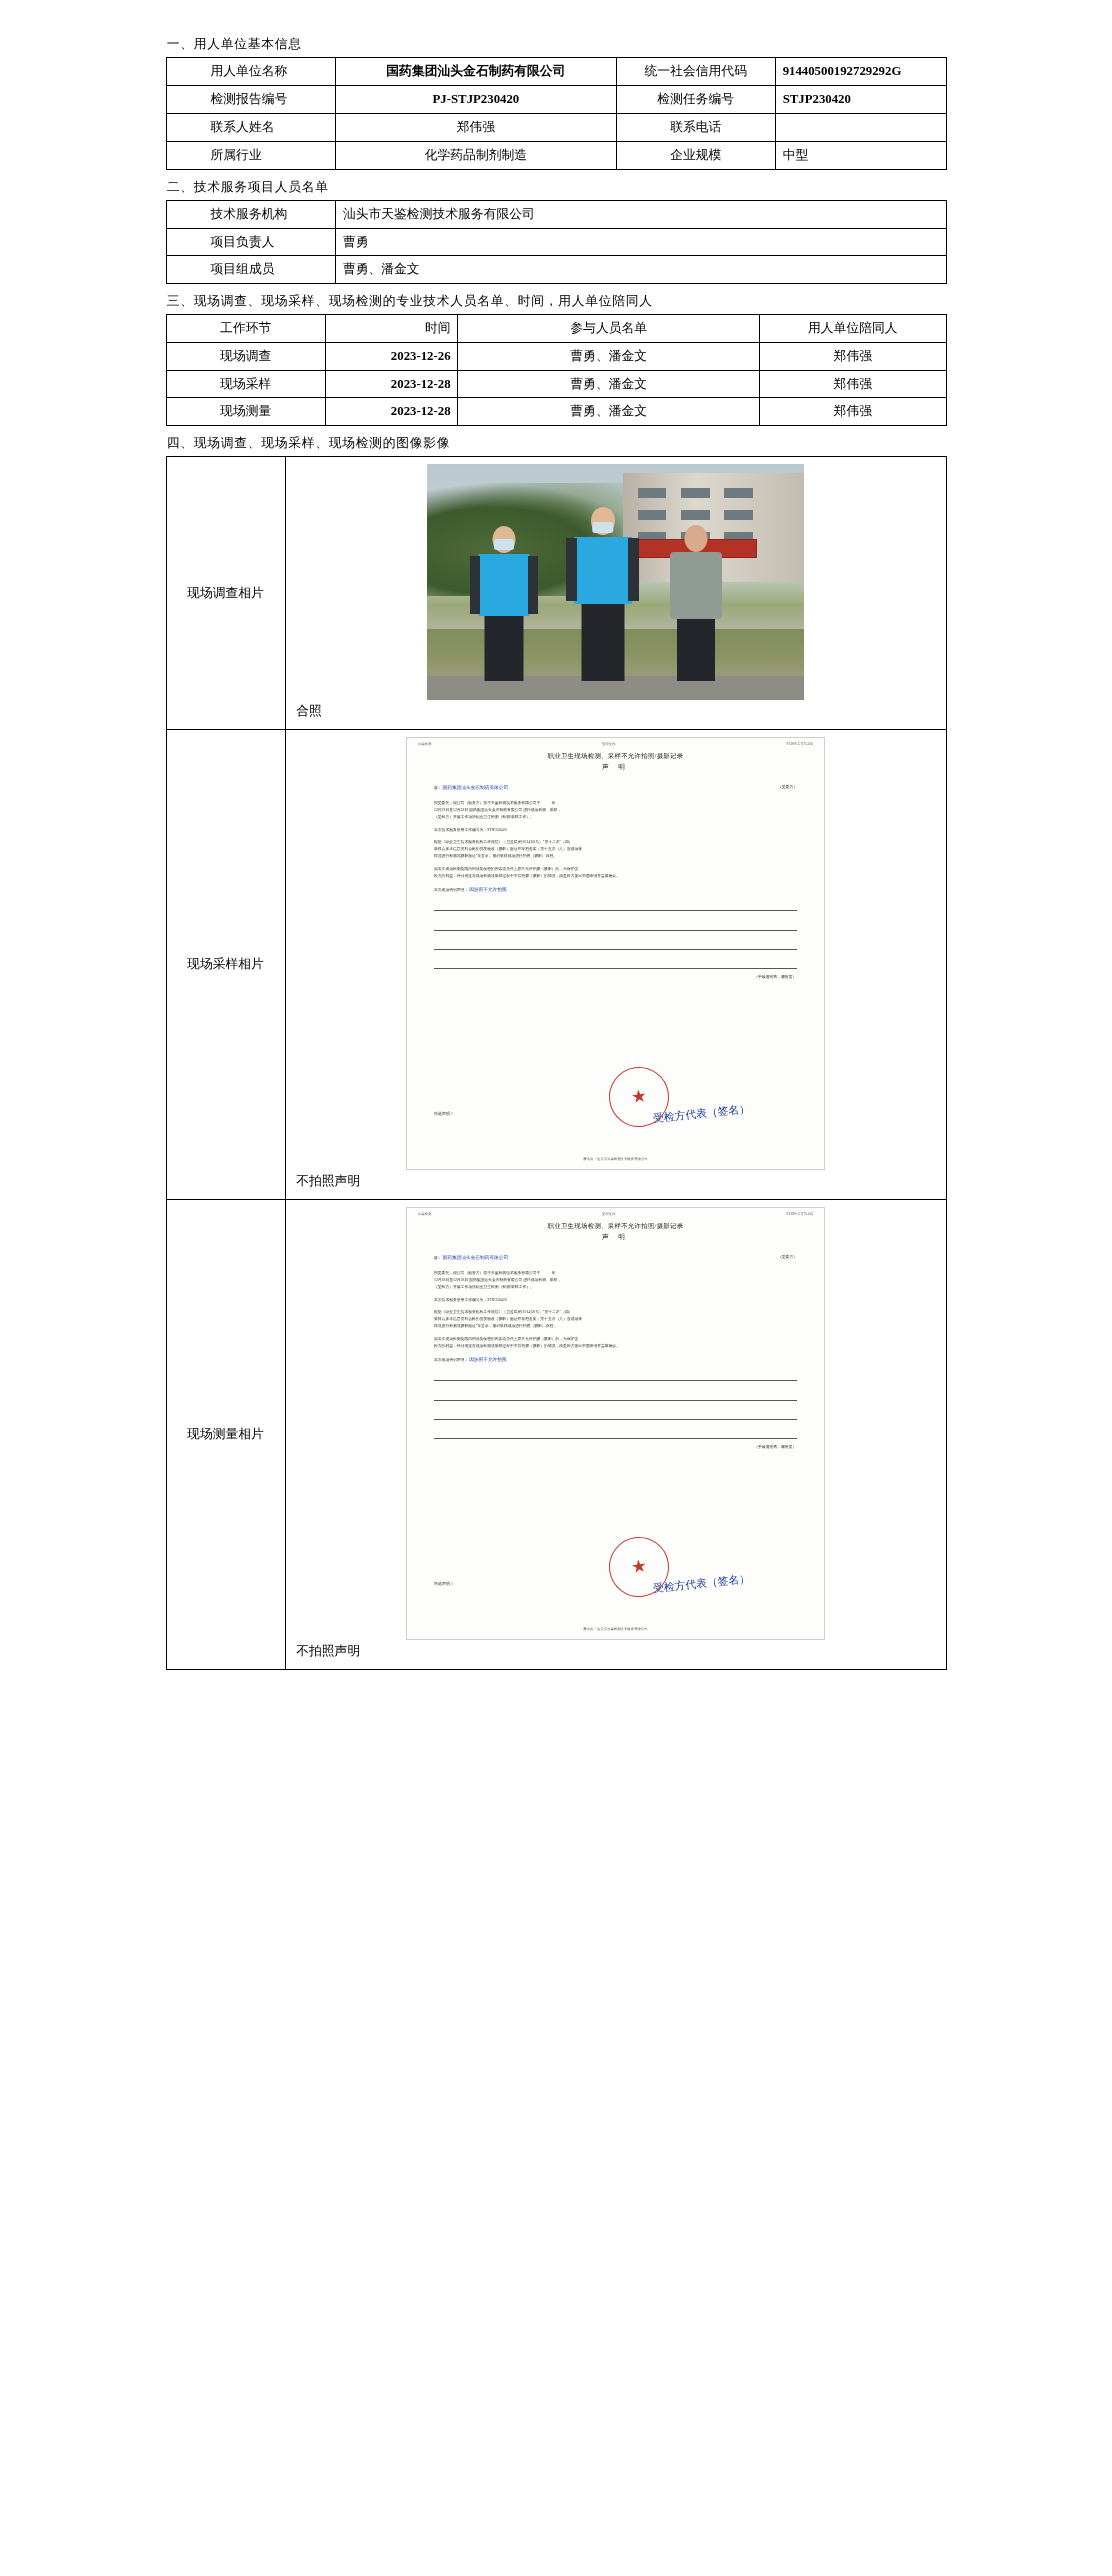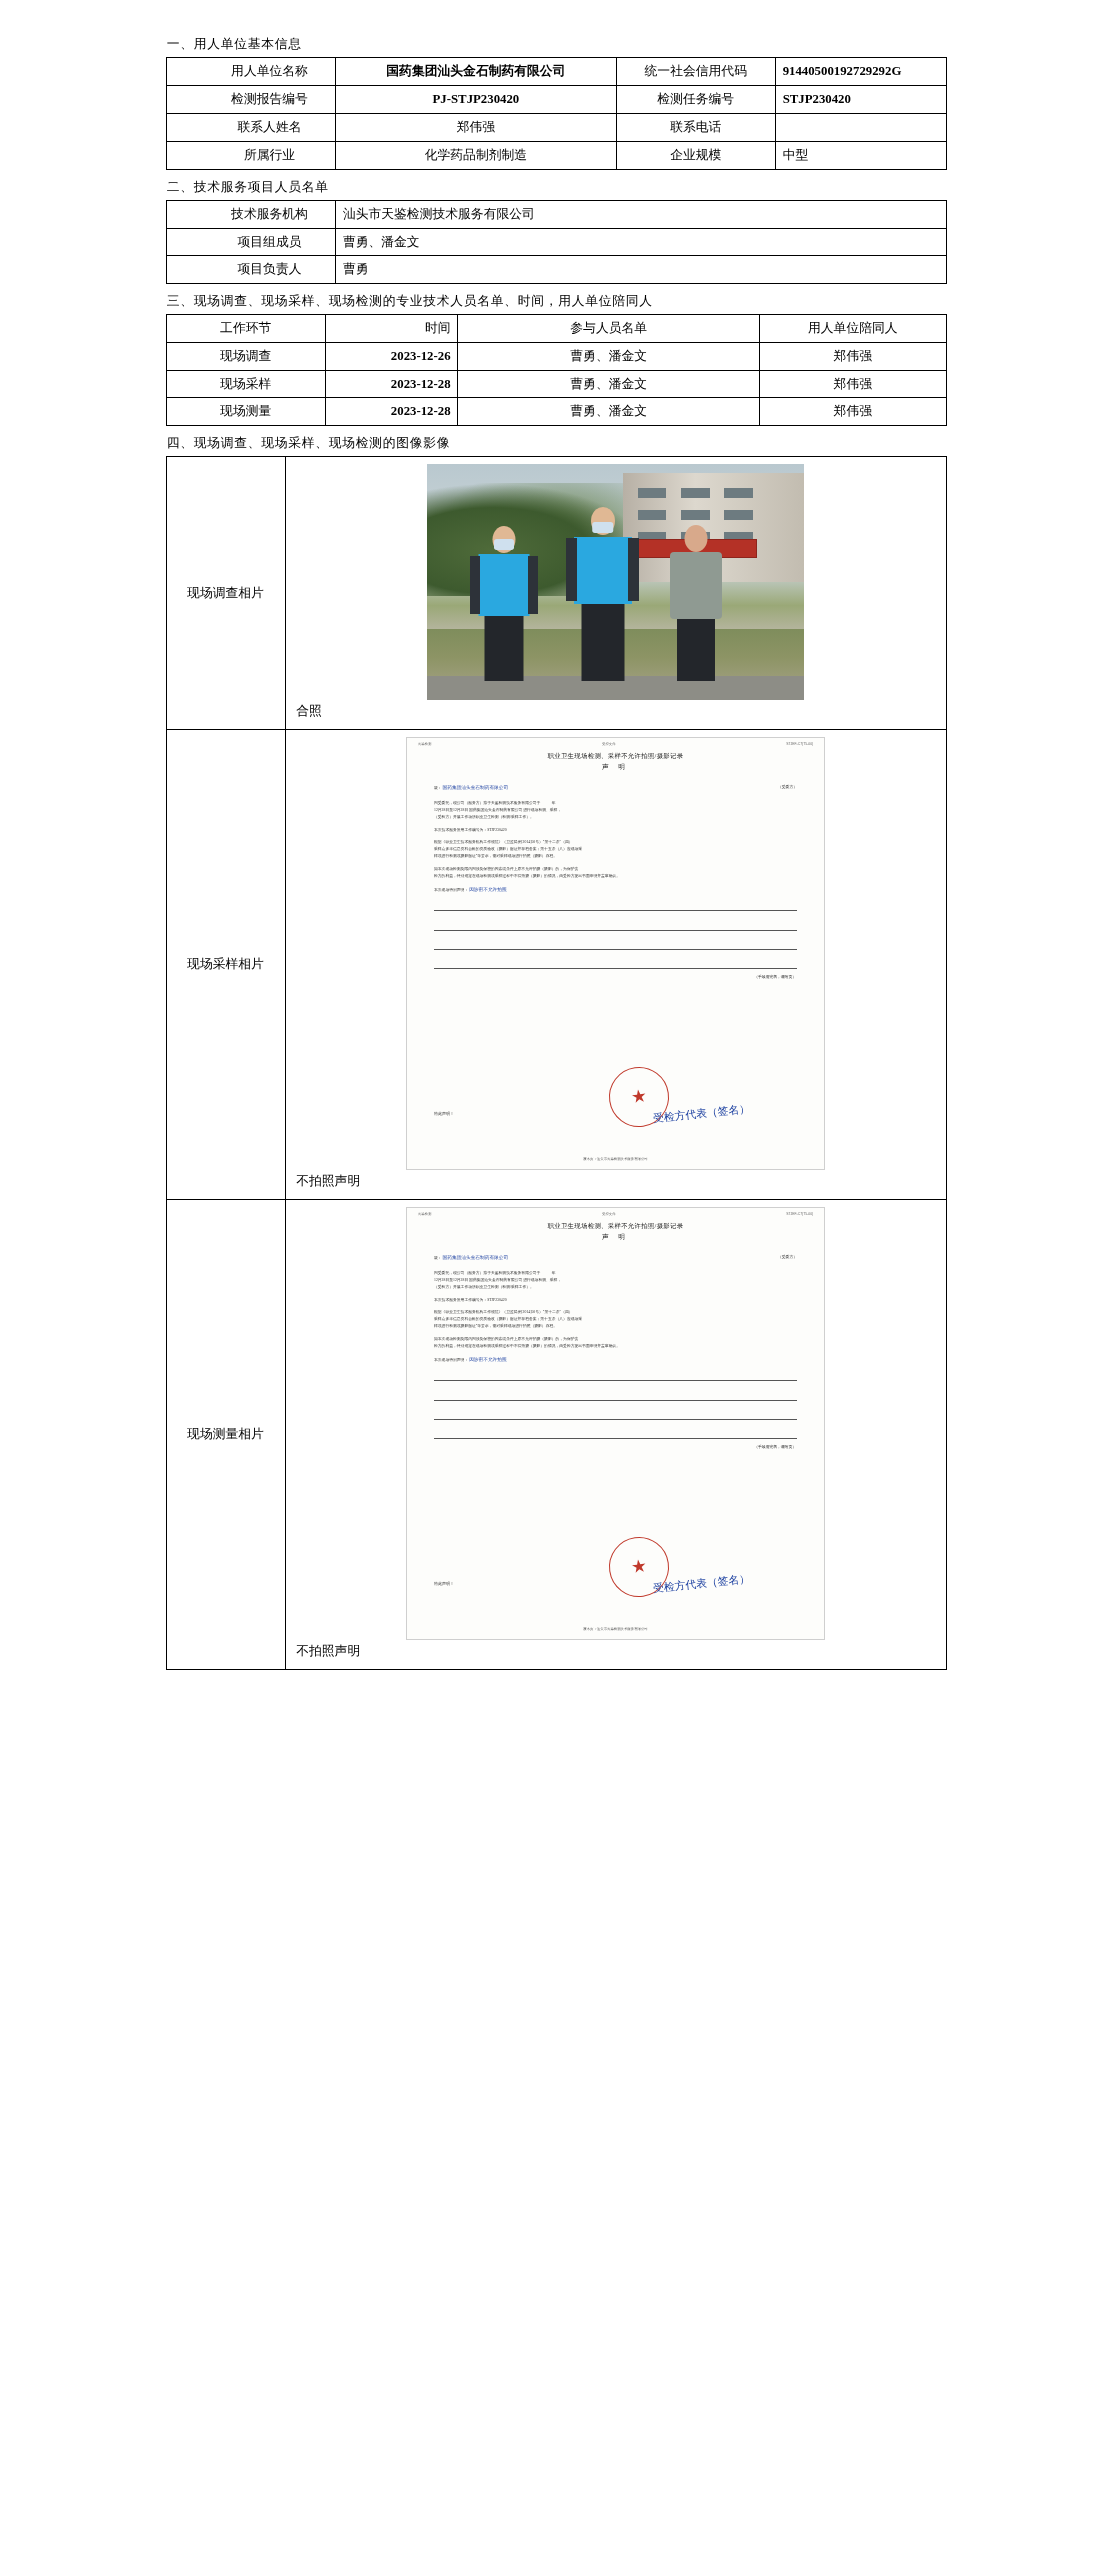--- a/index.html
+++ b/index.html
@@ -39,21 +39,21 @@
     font-size:12.8px;
   }
   td{
     border:0.7px solid #000;
     padding:4px 6.7px;
     vertical-align:middle;
     line-height:1.45;
   }
   .c{text-align:center;}
   .l{text-align:left;}
-  .lbl{text-align:center;width:114px;padding-left:44px;}
+  .lbl{text-align:left;width:114px;padding-left:44px;}
   .b{font-weight:bold;}
 
   
   .t1 td{height:19px;}
   .t1 .lbl{width:118px;}
   .t1 .v1{width:266px;}
   .t1 .lbl2{width:145px;}
 
   
   .t2 .lbl{width:118px;}
@@ -202,26 +202,26 @@
       </table>
 
     <div class="section-heading">二、技术服务项目人员名单</div>
     <table class="t2">
       <tbody>
           <tr>
         <td class="lbl">技术服务机构</td>
         <td class="l">汕头市天鉴检测技术服务有限公司</td>
       </tr>
       <tr>
+        <td class="lbl">项目负责人</td>
+        <td class="l">曹勇</td>
+      </tr>
+      <tr>
         <td class="lbl">项目组成员</td>
         <td class="l">曹勇、潘金文</td>
-      </tr>
-      <tr>
-        <td class="lbl">项目负责人</td>
-        <td class="l">曹勇</td>
       </tr>
     </tbody>
       </table>
 
     <div class="section-heading">三、现场调查、现场采样、现场检测的专业技术人员名单、时间，用人单位陪同人</div>
     <table class="t3">
       <tbody>
           <tr>
         <td class="k1">工作环节</td>
         <td class="k2">时间</td>

